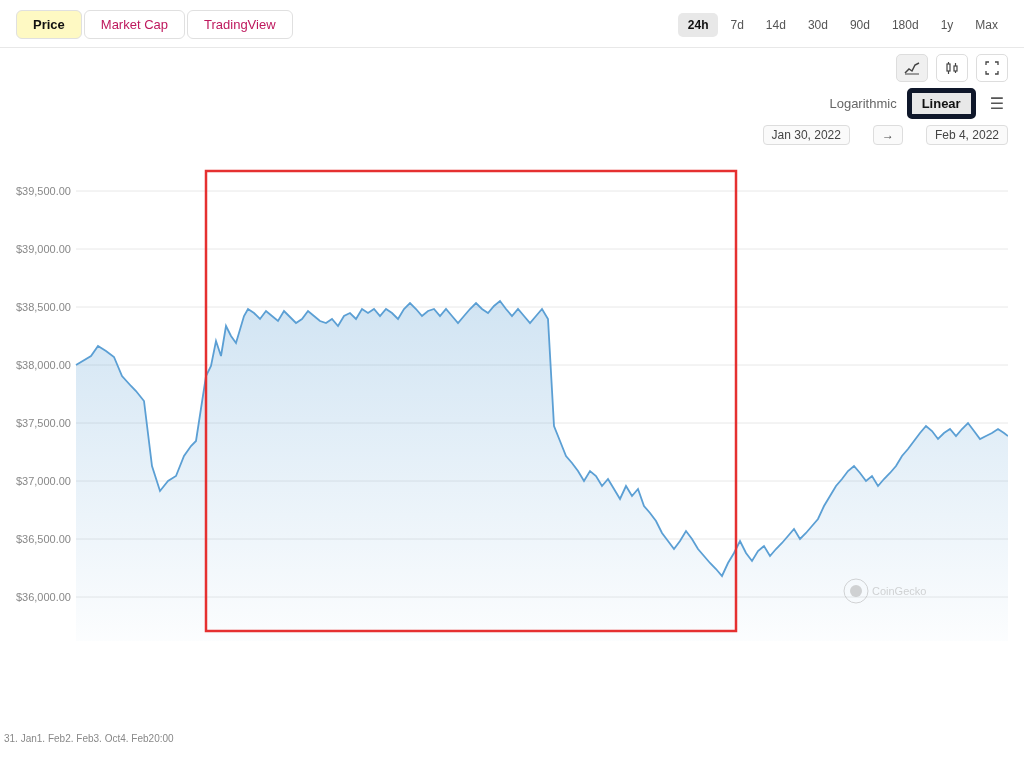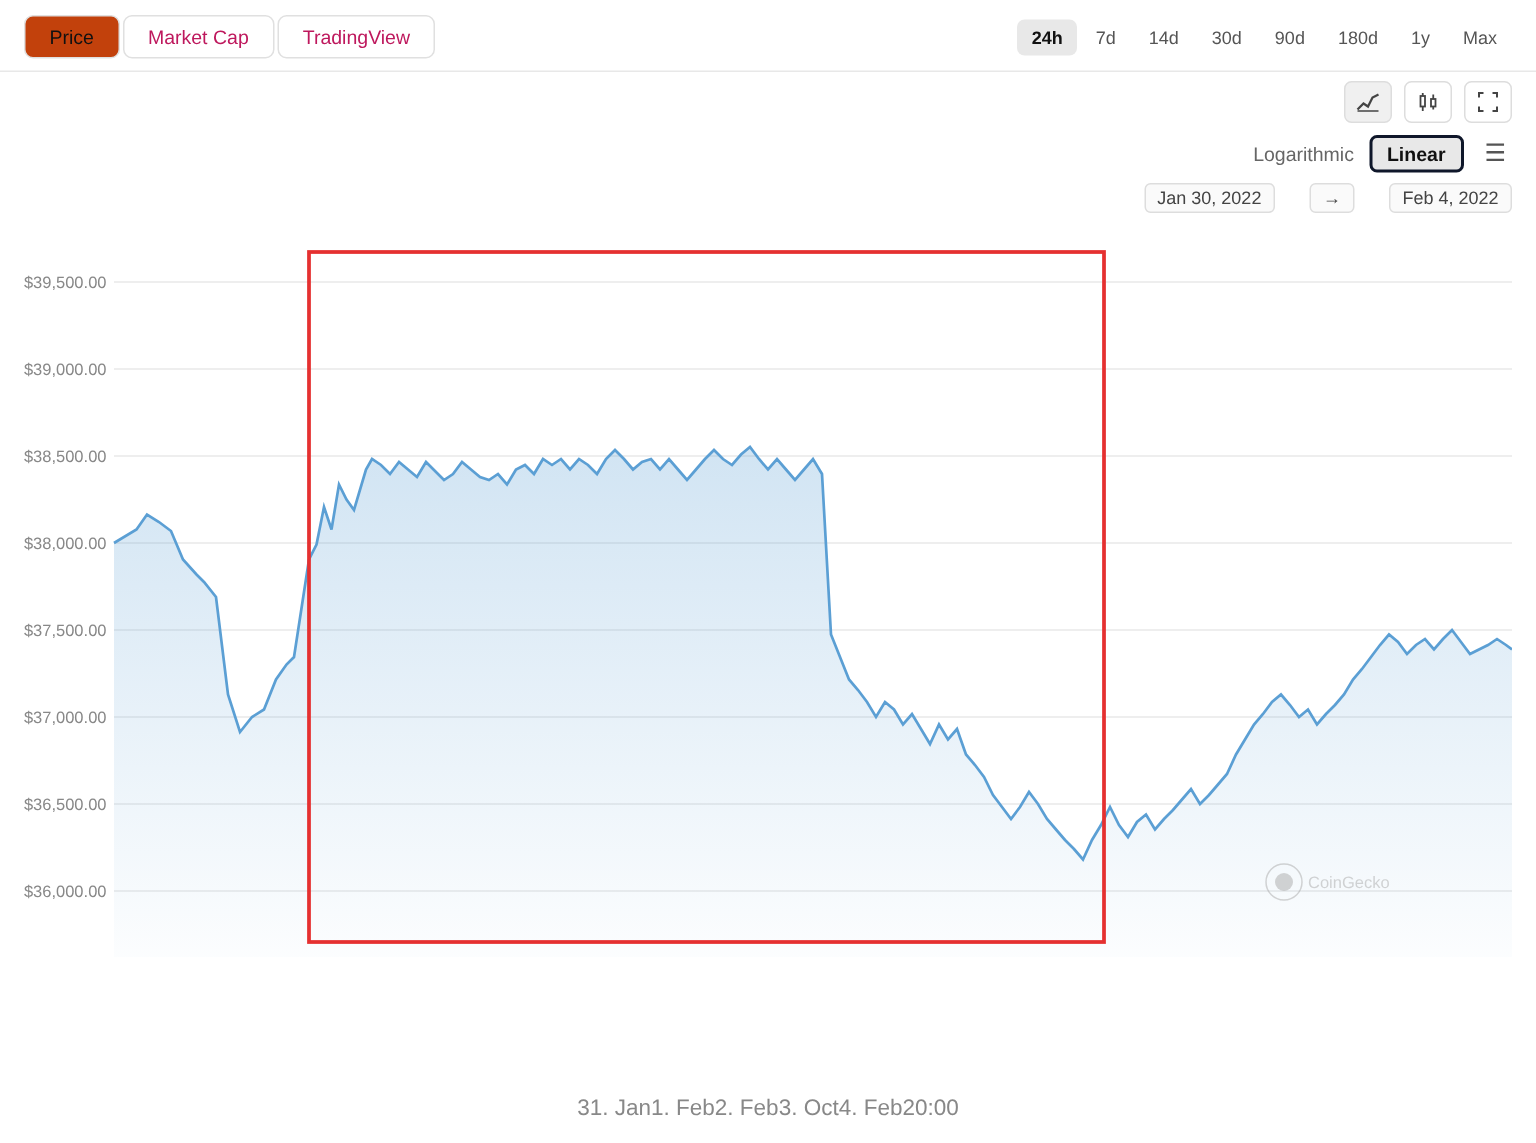--- a/index.html
+++ b/index.html
@@ -27,22 +27,22 @@
     .tab {
       padding: 6px 16px;
       font-size: 13px;
       border: 1px solid #e0e0e0;
       border-radius: 6px;
       cursor: pointer;
       background: #fff;
       color: #be185d;
     }
     .tab.active {
-      background: #c2410c;
-      font-weight: 400;
+      background: #fef9c3;
+      font-weight: 700;
       color: #111;
       padding-left: 16px;
     }
 
     .time-group {
       display: flex;
       gap: 2px;
     }
 
     .time-btn {
@@ -90,21 +90,21 @@
       align-items: center;
       padding: 2px 16px 4px;
       justify-content: flex-end;
       gap: 10px;
       font-size: 13px;
       color: #666;
     }
 
     .scale-btn {
       padding: 3px 10px;
-      border: 2px solid #0f172a;
+      border: 5px solid #0f172a;
       border-radius: 5px;
       cursor: pointer;
       background: #fff;
       font-size: 13px;
       color: #555;
     }
     .scale-btn.active {
       background: #e8e8e8;
       font-weight: 600;
       color: #111;
@@ -135,23 +135,23 @@
     }
 
     .chart-svg-container {
       position: relative;
       width: 100%;
       height: 100%;
     }
 
     .x-labels {
       display: flex;
-      justify-content: center;
+      justify-content: flex-start;
       padding: 2px 4px 0;
-      font-size: 15px;
+      font-size: 10px;
       color: #888;
     }
 
     .menu-icon {
       font-size: 16px;
       cursor: pointer;
       color: #555;
       padding: 4px;
     }
   </style>

